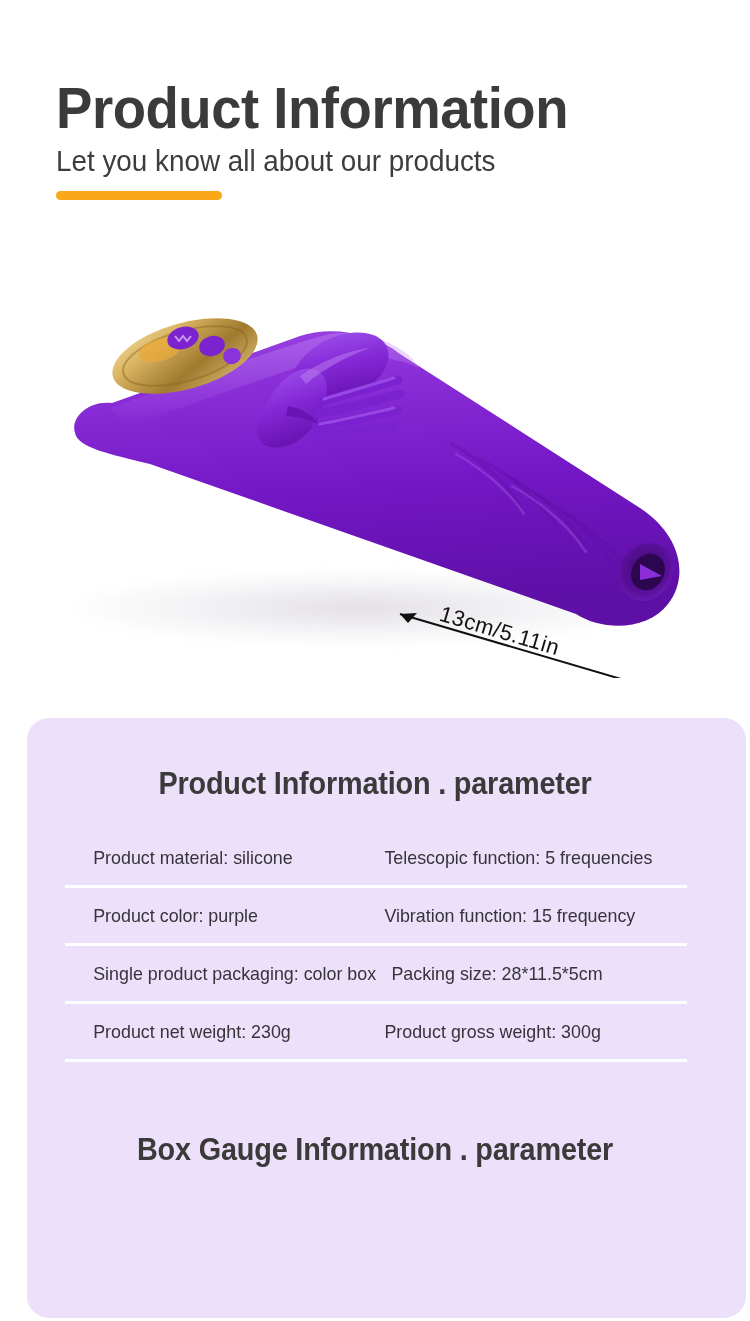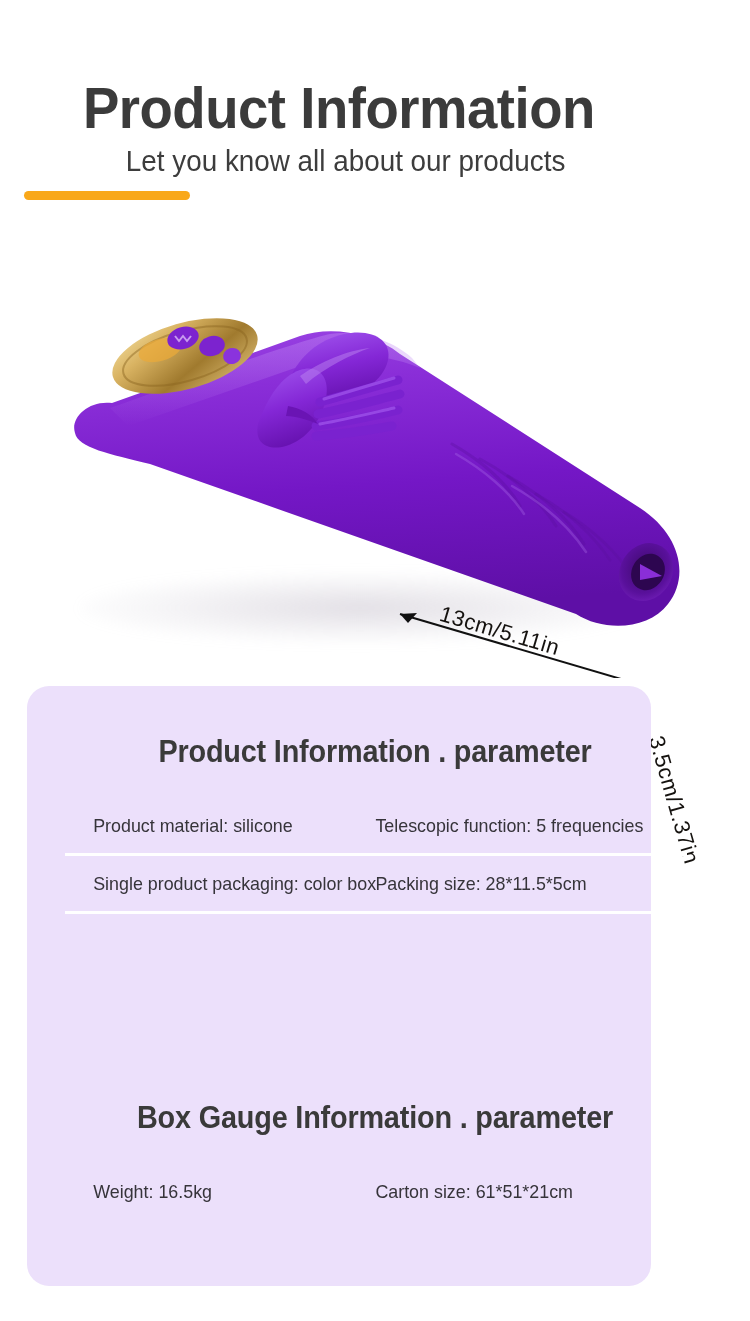--- a/index.html
+++ b/index.html
@@ -13,24 +13,23 @@
     height: 1321px;
     position: relative;
     overflow: hidden;
     font-family: "Liberation Sans", sans-serif;
     -webkit-font-smoothing: antialiased;
   }
 
   
   .header {
     position: absolute;
-    left: 24px;
+    left: 56px;
     top: 78px;
     width: 670px;
-    text-align: center;
   }
   .page-title {
     font-family: "Liberation Sans", sans-serif;
     font-weight: bold;
     font-size: 58px;
     line-height: 60px;
     letter-spacing: -0.5px;
     color: #3b3b3b;
     transform: scaleX(0.94);
     transform-origin: left center;
@@ -95,25 +94,26 @@
     white-space: nowrap;
   }
   .dim-13 { left: 444px; top: 373px; transform: rotate(16.5deg); transform-origin: left top; }
   .dim-24 { left: 243px; top: 533px; transform: rotate(13.5deg); transform-origin: left top; }
   .dim-35 { left: 668px; top: 505px; transform: rotate(74deg); transform-origin: left top; }
 
   
   .spec-panel {
     position: absolute;
     left: 27px;
-    top: 686px;
-    width: 624px;
+    top: 718px;
+    width: 696px;
     height: 600px;
     background: #ece0fb;
     border-radius: 22px;
+    padding-left: 23px;
   }
   .section-head {
     text-align: center;
     font-family: "Liberation Sans", sans-serif;
     font-weight: bold;
     font-size: 31px;
     color: #3a3a3a;
     transform: scaleX(0.93);
     letter-spacing: -0.2px;
     white-space: nowrap;
@@ -128,20 +128,21 @@
   }
   .table-product { top: 112px; }
   .table-box     { top: 478px; }
 
   .spec-row {
     position: relative;
     height: 55px;
     display: flex;
     align-items: center;
     border-bottom: 3px solid #ffffff;
+    gap: 16px;
   }
   .spec-row.no-rule { border-bottom: none; }
 
   .spec-cell {
     font-family: "Liberation Sans", sans-serif;
     font-size: 19px;
     color: #36343a;
     transform: scaleX(0.94);
     transform-origin: left center;
     white-space: nowrap;
@@ -294,27 +295,31 @@
 <div class="spec-panel">
 
   <div class="section-head head-product">Product Information . parameter</div>
 
   <div class="spec-table table-product">
     <div class="spec-row">
       <div class="spec-cell cell-left">Product material: silicone</div>
       <div class="spec-cell cell-right">Telescopic function: 5 frequencies</div>
     </div>
     <div class="spec-row">
+      <div class="spec-cell cell-left">Product color: purple</div>
+      <div class="spec-cell cell-right">Vibration function: 15 frequency</div>
+    </div>
+    <div class="spec-row">
       <div class="spec-cell cell-left">Single product packaging: color box</div>
       <div class="spec-cell cell-right">Packing size: 28*11.5*5cm</div>
     </div>
-  </div>
-
-  <div class="section-head head-box">Box Gauge Information . parameter</div>
-
-  <div class="spec-table table-box">
-    <div class="spec-row no-rule">
-      <div class="spec-cell cell-left">Weight: 16.5kg</div>
-      <div class="spec-cell cell-right">Carton size: 61*51*21cm</div>
+    <div class="spec-row">
+      <div class="spec-cell cell-left">Product net weight: 230g</div>
+      <div class="spec-cell cell-right">Product gross weight: 300g</div>
     </div>
   </div>
 
+  <div class="section-head head-box">Box Gauge Information . parameter</div>
+
+  <div class="spec-table table-box">
+  </div>
+
 </div>
 
 </body></html>

